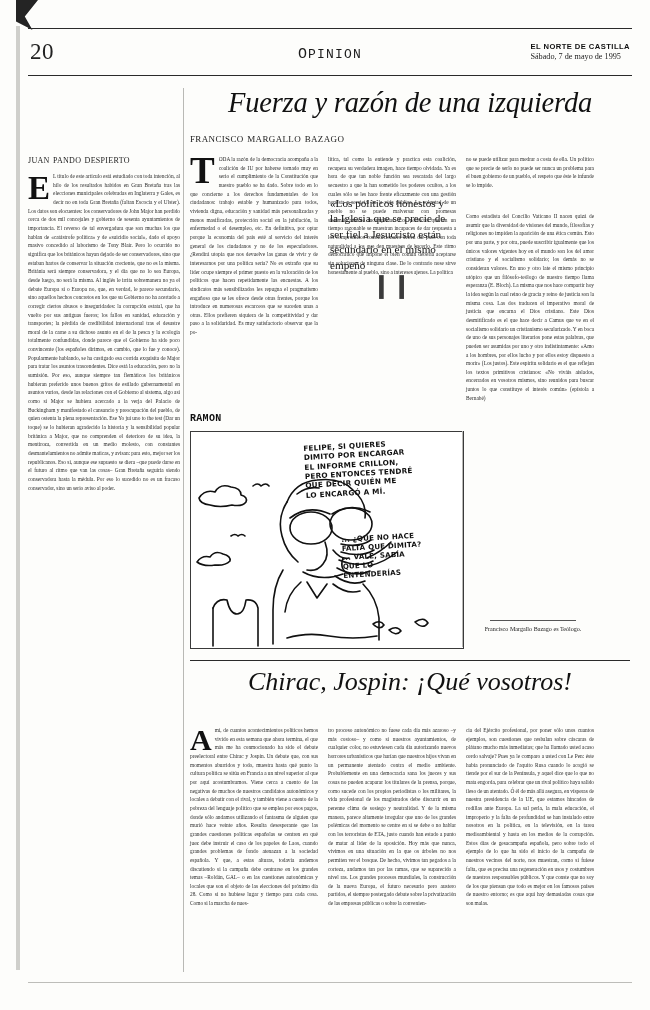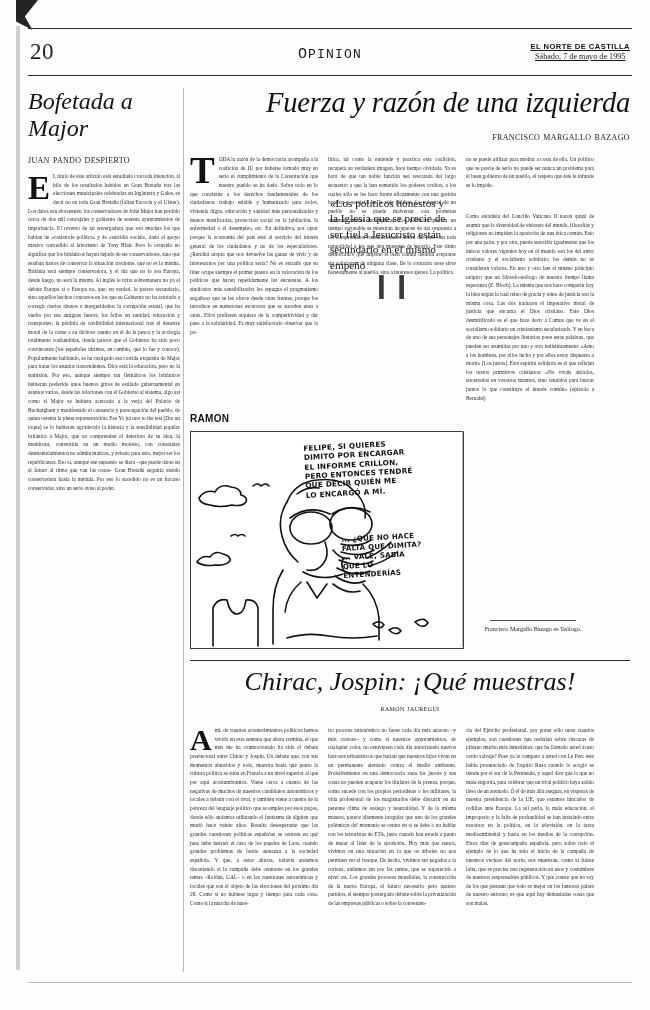--- a/index.html
+++ b/index.html
@@ -60,24 +60,23 @@
     text-align: center;
     font-size: 19px;
     letter-spacing: 1.2px;
     color: #1c1c1c;
     font-variant: small-caps;
     text-transform: lowercase;
     font-family: Liberation Mono, monospace;
   }
   .section-name::first-letter { font-size: 22px; }
   .masthead-right {
-    text-align: center;
+    text-align: left;
     line-height: 1.25;
     padding-right: 2px;
-    text-decoration: underline;
   }
   .paper-name {
     font-family: "Liberation Sans", sans-serif;
     font-size: 7.6px;
     font-weight: bold;
     letter-spacing: .45px;
     color: #111;
   }
   .paper-date {
     font-size: 8.2px;
@@ -140,33 +139,33 @@
     position: absolute;
     background: #2a2a2a;
     height: 0.9px;
   }
 
   
   .main-head {
     position: absolute;
     left: 190px; top: 88px;
     width: 440px;
-    text-align: right;
+    text-align: center;
     font-style: italic;
     font-size: 28.5px;
     line-height: 1.05;
     color: #111;
     letter-spacing: -0.2px;
   }
   .main-byline {
     position: absolute;
     left: 190px; top: 130px;
     width: 440px;
-    text-align: right;
-    font-size: 11px;
+    text-align: left;
+    font-size: 13px;
     letter-spacing: .35px;
     font-variant: small-caps;
     text-transform: lowercase;
     color: #1b1b1b;
   }
 
   
   .mc1 { left: 190px; top: 155px; width: 128px; height: 248px; }
   .mc2 { left: 328px; top: 155px; width: 128px; height: 248px; }
   .mc3 { left: 466px; top: 155px; width: 128px; height: 52px; }
@@ -196,21 +195,21 @@
     line-height: .7;
     letter-spacing: 1px;
     color: #3a3a3a;
     font-weight: bold;
   }
 
   
   .ramon-label {
     position: absolute;
     left: 190px; top: 413px;
-    font-family: Liberation Sans, sans-serif;
+    font-family: Liberation Mono, monospace;
     font-size: 10px;
     font-weight: bold;
     letter-spacing: .3px;
     color: #111;
   }
   .cartoon {
     position: absolute;
     left: 190px; top: 431px;
     width: 272px; height: 216px;
     border: 0.9px solid #3a3a3a;
@@ -298,21 +297,20 @@
 
   <div class="masthead">
     <div class="folio">20</div>
     <div class="section-name">Opinion</div>
     <div class="masthead-right">
       <div class="paper-name">EL NORTE DE CASTILLA</div>
       <div class="paper-date">Sábado, 7 de mayo de 1995</div>
     </div>
   </div>
 
-  <div class="left-head">Bofetada a Major</div>
   <div class="left-byline">Juan Pando Despierto</div>
   <div class="col left-body">
     <span class="dropcap">E</span>
     <span>L título de este artículo está estudiado con toda intención, al hilo de los resultados habidos en Gran Bretaña tras las elecciones municipales celebradas en Inglaterra y Gales, es decir no en toda Gran Bretaña (faltan Escocia y el Ulster). Los datos son elocuentes: los conservadores de John Major han perdido cerca de dos mil concejales y gobierno de sesenta ayuntamientos de importancia.
 El reverso de tal envergadura que son muchas los que hablan de «catástrofe política» y de «suicidio social», dado el apoyo masivo concedido al laborismo de Tony Blair. Pero lo ocurrido no significa que los británicos hayan dejado de ser conservadores, sino que estaban hartos de conservar la situación creciente, que no es la misma. Británia será siempre conservadora, y el día que no lo sea Europa, desde luego, no será la misma.
 Al inglés le irrita sobremanera no ya el debate Europa sí o Europa no, que, en verdad, le parece secundario, sino aquellos hechos concretos en los que su Gobierno no ha acertado a corregir ciertos abusos o inseguridades: la corrupción estatal, que ha vuelto por sus antiguas fueros; los fallos en sanidad, educación y transportes; la pérdida de credibilidad internacional tras el desastre moral de la carne a su dichoso asunto en el de la pesca y la ecología totalmente confundidas, donde parece que el Gobierno ha sido poco convincente (los españoles dirimos, en cambio, que lo fue y conoce).
 Popularmente hablando, se ha castigado esa corrida exquisita de Major para tratar los asuntos trascendentes. Dice está la educación, pero no la sumisión.
 Por eso, aunque siempre tan flemáticos los británicos hubieran preferido unos buenos gritos de estilado gubernamental en asuntos varios, desde las relaciones con el Gobierno al sistema, algo así como si Major se hubiera acercado a la verja del Palacio de Buckingham y manifestado el cansancio y preocupación del pueblo, de quien ostenta la plena representación.
 Ese Yo jui uno to the test (Dar un toque) se lo hubieran agradecido la historia y la sensibilidad popular británica a Major, que no comprenden el deterioro de su idea, la mentiroza, convertida en un medio molesto, con constantes desmantelamientos no admite maticas, y avisan: para esto, mejor ser los republicanos. Eso sí, aunque ese supuesto se diera –que puede darse en el futuro al ritmo que van las cosas– Gran Bretaña seguiría siendo conservadora hasta la médula. Por eso lo sucedido no es un fracaso conservador, sino un serio aviso al poder.</span>
   </div>
@@ -396,22 +394,21 @@
     <div class="bubble-text bt2">... ¿QUE NO HACE
 FALTA QUE DIMITA?
 ... VALE, SABÍA
 QUE LO
 ENTENDERÍAS</div>
   </div>
 
   <div class="vrule" style="left:462px; top:431px; height:216px;"></div>
 
   <div class="hrule" style="left:190px; top:660px; width:440px;"></div>
-  <div class="bot-head">Chirac, Jospin: ¡Qué muestras!</div>
-  <div class="bot-byline">Ramon Jauregui</div>
+  <div class="bot-head">Chirac, Jospin: ¡Qué vosotros!</div>
 
   <div class="col bc1">
     <span class="dropcap">A</span>
     <span>mi, de cuantos acontecimientos políticos hemos vivido en esta semana que ahora termina, el que más me ha conmocionado ha sido el debate preelectoral entre Chirac y Jospin. Un debate que, con sus momentos aburridos y todo, muestra hasta qué punto la cultura política se sitúa en Francia a un nivel superior al que por aquí acostumbramos. Viene cerca a cuento de las negativas de muchos de nuestros candidatos autonómicos y locales a debatir con el rival, y también viene a cuento de la pobreza del lenguaje político que se emplea por esos pagos, donde sólo andamos utilizando el fantasma de alguien que murió hace veinte años.
 Resulta desesperante que las grandes cuestiones políticas españolas se centren en qué juez debe instruir el caso de los papeles de Laos, cuando grandes problemas de fondo atenazan a la sociedad española. Y que, a estas alturas, todavía andemos discutiendo si la campaña debe centrarse en los grandes temas –Roldán, GAL– o en las cuestiones autonómicas y locales que son el objeto de las elecciones del próximo día 28. Como si no hubiese lugar y tiempo para cada cosa. Como si la marcha de nues-</span>
   </div>
   <div class="col bc2">tro proceso autonómico no fuese cada día más azaroso –y más costoso– y como si nuestros ayuntamientos, de cualquier color, no estuviesen cada día autorizando nuevos horrores urbanísticos que harían que nuestros hijos vivan en un permanente atentado contra el medio ambiente.
 Probablemente en una democracia sana los jueces y sus cosas no pueden acaparar los titulares de la prensa, porque, como sucede con los propios periodistas o los militares, la vida profesional de los magistrados debe discurrir en un perenne clima de sosiego y neutralidad. Y de la misma manera, parece altamente irregular que uno de los grandes polémicas del momento se centre en si se debe o no hablar con los terroristas de ETA, justo cuando han estado a punto de matar al líder de la oposición.
 Hoy más que nunca, vivimos en una situación en la que os árboles no nos permiten ver el bosque. De hecho, vivimos tan pegados a la corteza, andamos tan por las ramas, que se suparecido a nivel ras. Los grandes procesos mundiales, la construcción de la nueva Europa, el futuro necesario pero austero partidos, el siempre postergado debate sobre la privatización de las empresas públicas o sobre la convenien-</div>
   <div class="col bc3">cia del Ejército profesional, por poner sólo unos cuantos ejemplos, son cuestiones que resbalan sobre cáscaras de plátano mucho más inmediatas; que ha llamado usted acaso cerdo salvaje? Pues ya le comparo a usted con Le Pen: éste había pronunciado de l'aquito Rusa cuando lo acogió se tiende por el sur de la Península, y aquel dice que lo que no mata engorda, para celebrar que un rival político haya salido ileso de un atentado. Ó él de más allá asegura, en vísperas de nuestra presidencia de la UE, que estamos hincados de rodillas ante Europa.

